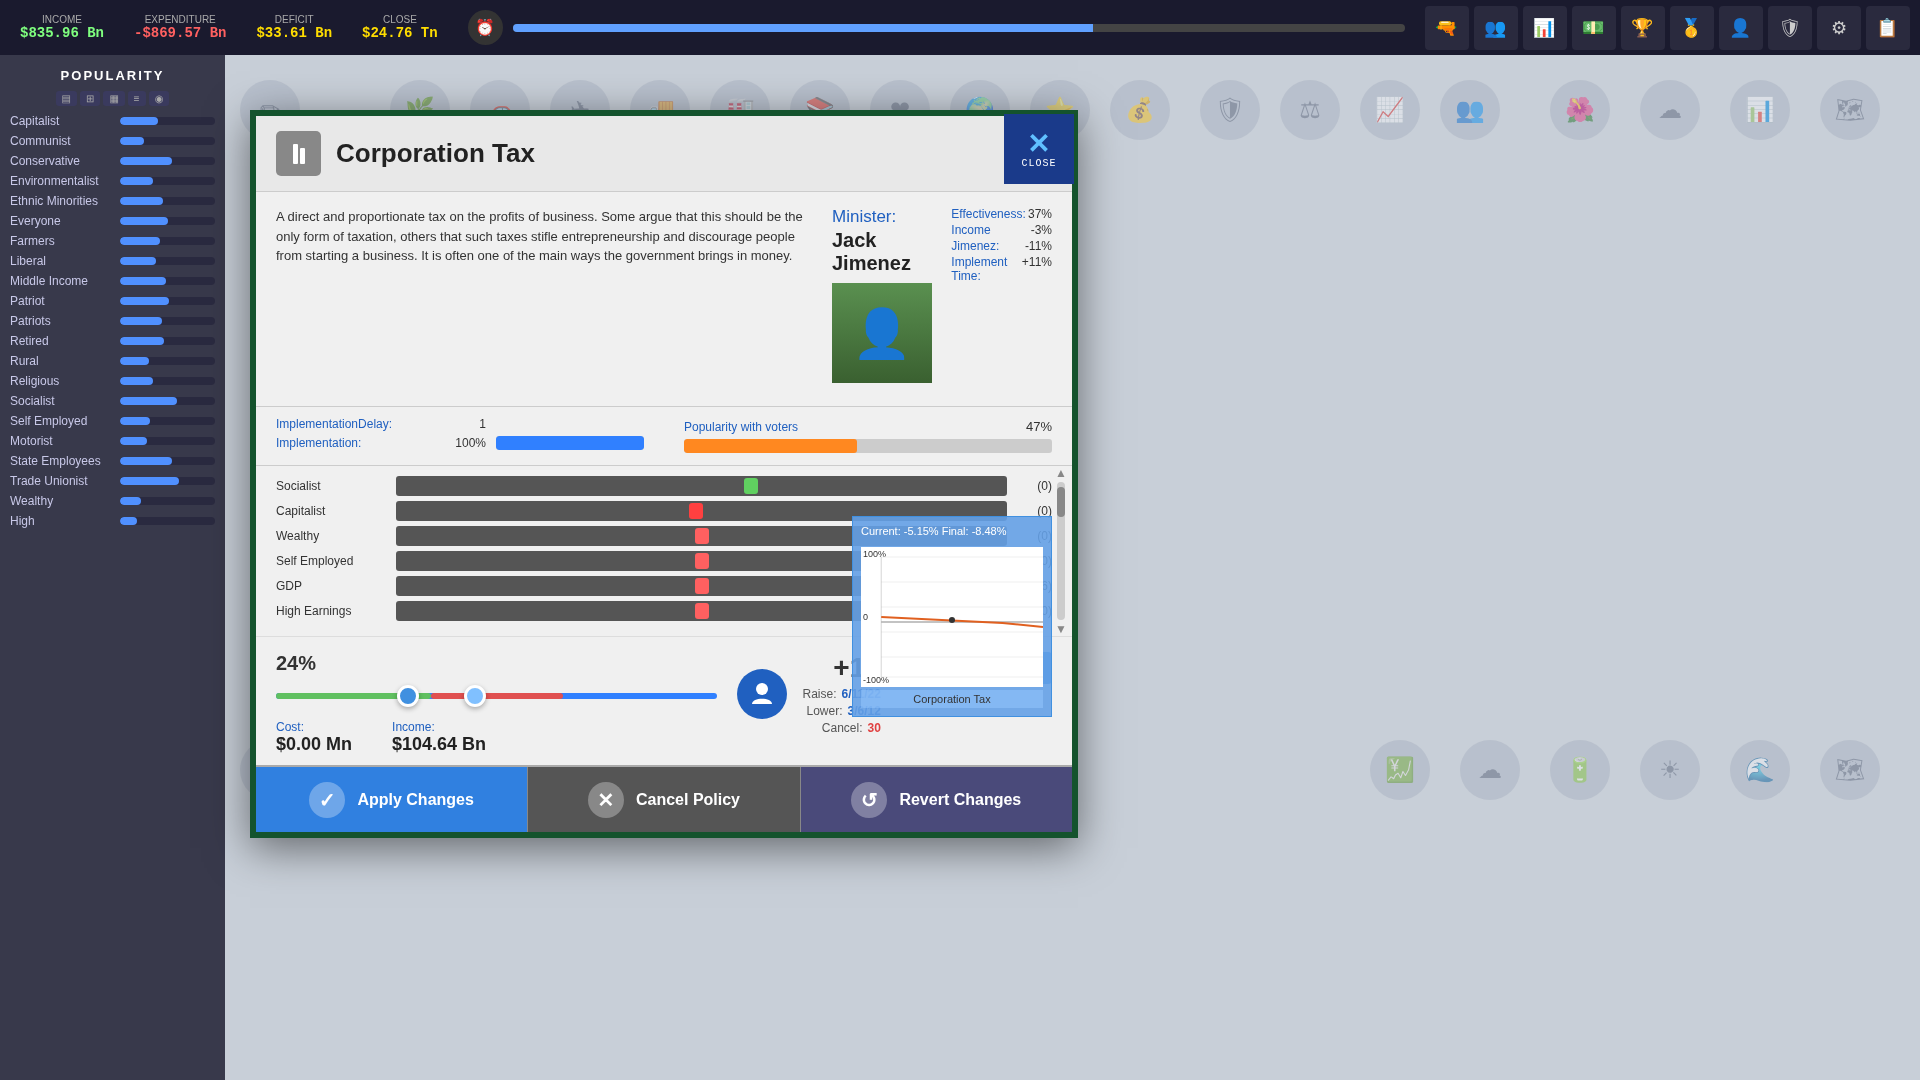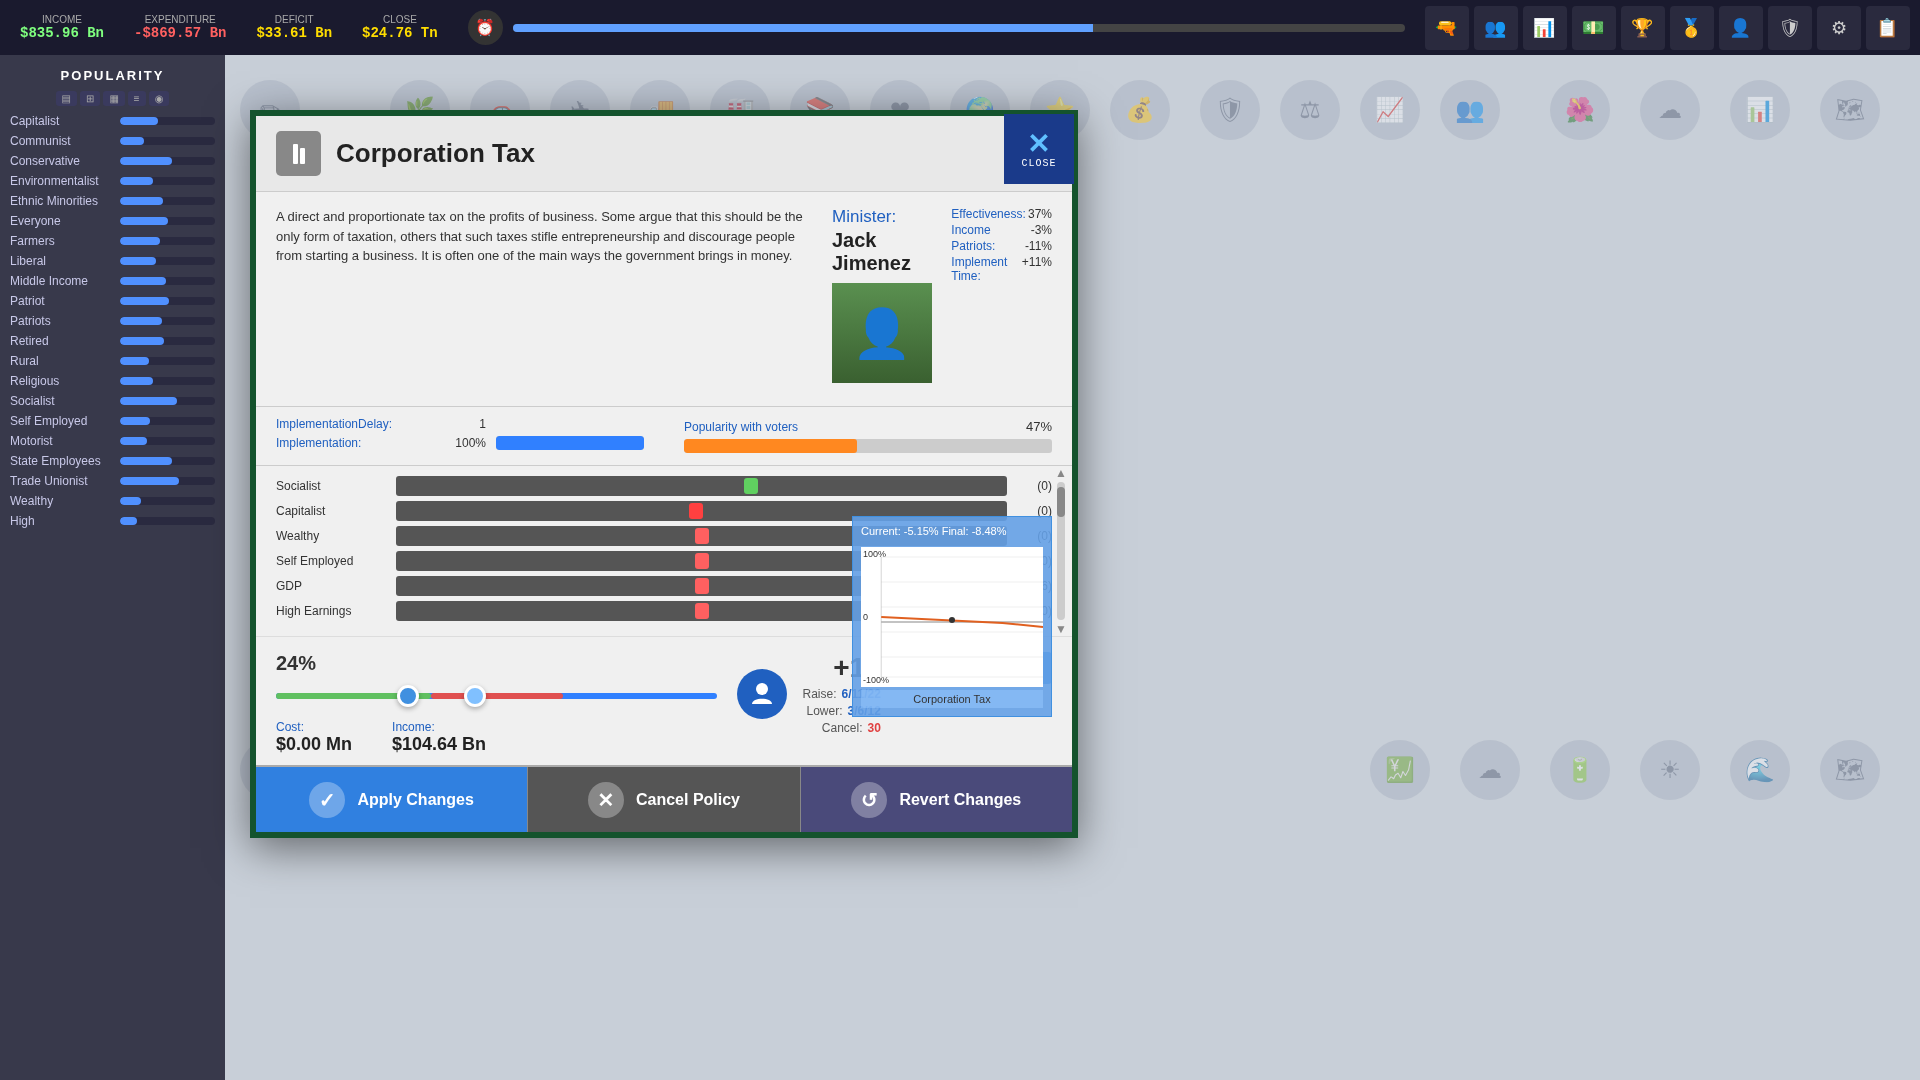--- a/index.html
+++ b/index.html
@@ -859,21 +859,21 @@
           <div class="minister-stats">
             <div class="minister-stat-row">
               <span class="minister-stat-label">Effectiveness:</span>
               <span class="minister-stat-value">37%</span>
             </div>
             <div class="minister-stat-row">
               <span class="minister-stat-label">Income</span>
               <span class="minister-stat-value">-3%</span>
             </div>
             <div class="minister-stat-row">
-              <span class="minister-stat-label">Patriots:</span>
+              <span class="minister-stat-label">Jimenez:</span>
               <span class="minister-stat-value">-11%</span>
             </div>
             <div class="minister-stat-row">
               <span class="minister-stat-label">Implement Time:</span>
               <span class="minister-stat-value">+11%</span>
             </div>
           </div>
         </div>
       </div>
     </div>

